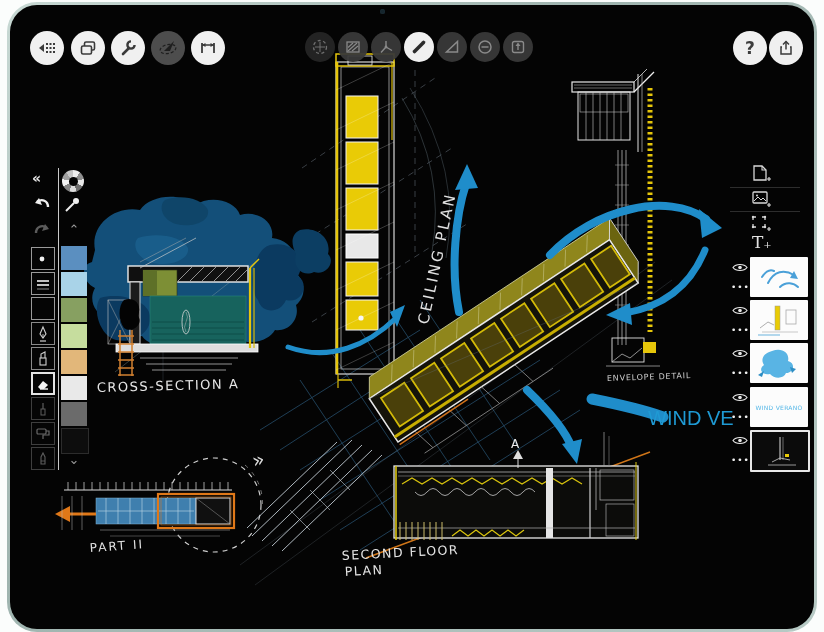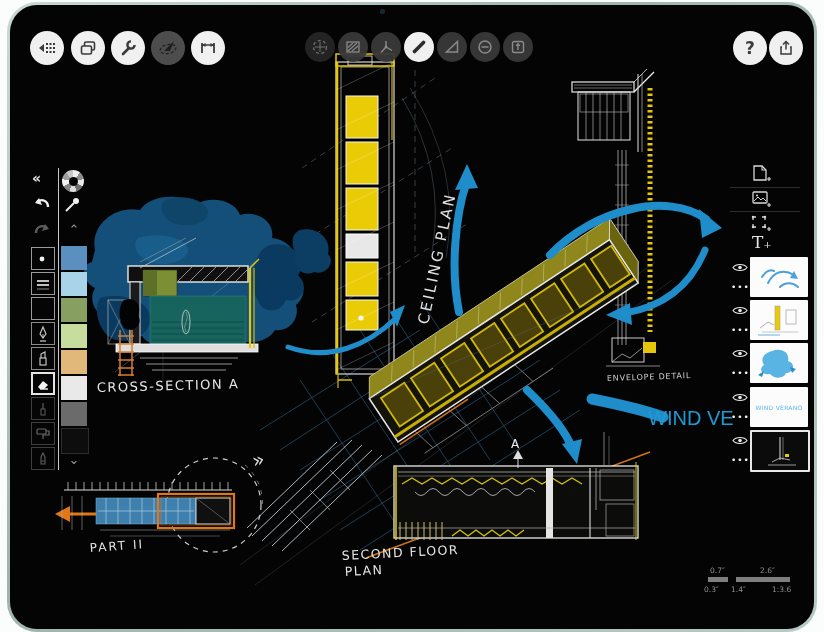--- a/index.html
+++ b/index.html
@@ -680,27 +680,18 @@
       <svg width="56" height="38">
         <line x1="28" y1="5" x2="28" y2="28" stroke="#ddd" stroke-width="1"></line>
         <line x1="31" y1="5" x2="31" y2="28" stroke="#999" stroke-width="0.7"></line>
         <path d="M20,30 l8,-4 l10,2" stroke="#ccc" stroke-width="0.8" fill="none"></path>
         <line x1="16" y1="33" x2="44" y2="33" stroke="#bbb" stroke-width="0.8"></line>
         <rect x="33" y="22" width="4" height="3" fill="#e9cb06"></rect>
       </svg>
     </div>
   </div>
 
-  <div class="scale">
-    <span style="left:12px;top:0;">0.7″</span>
-    <span style="left:62px;top:0;">2.6″</span>
-    <div class="sbar" style="left:10px;width:20px;"></div>
-    <div class="sbar" style="left:38px;width:54px;"></div>
-    <span style="left:6px;top:19px;">0.3″</span>
-    <span style="left:33px;top:19px;">1.4″</span>
-    <span style="left:74px;top:19px;">1:3.6</span>
-  </div>
 
   <div class="camera"></div>
 </div>
 </div>
 </div>
 </div>
 
 </body></html>

